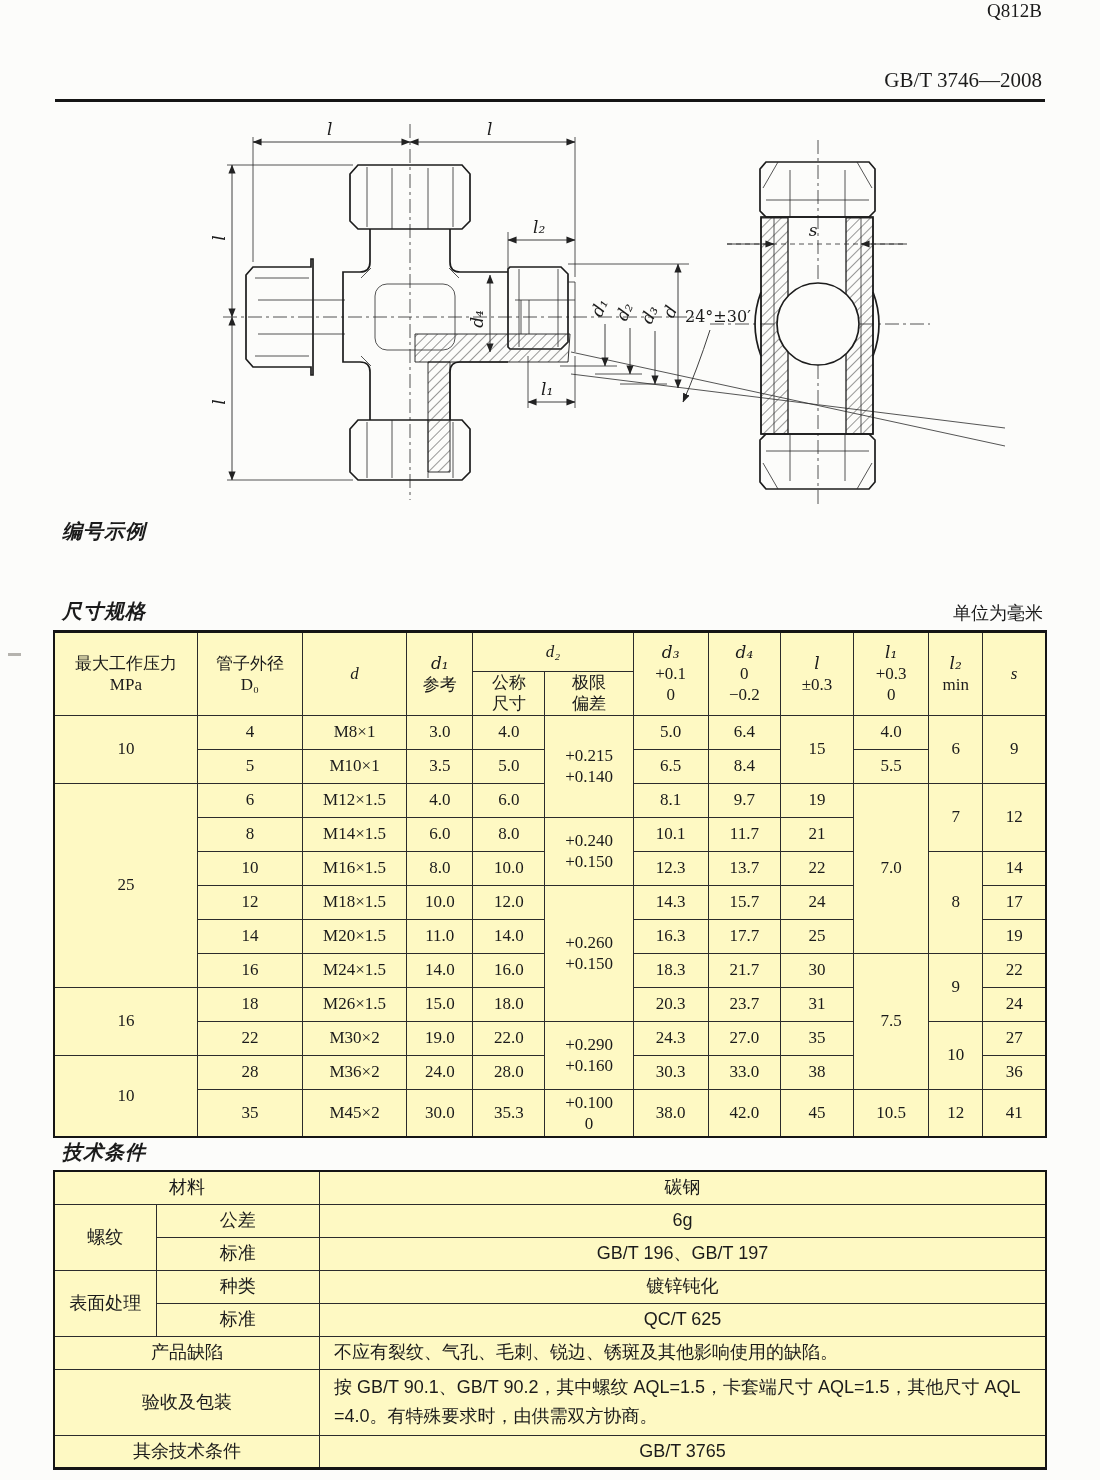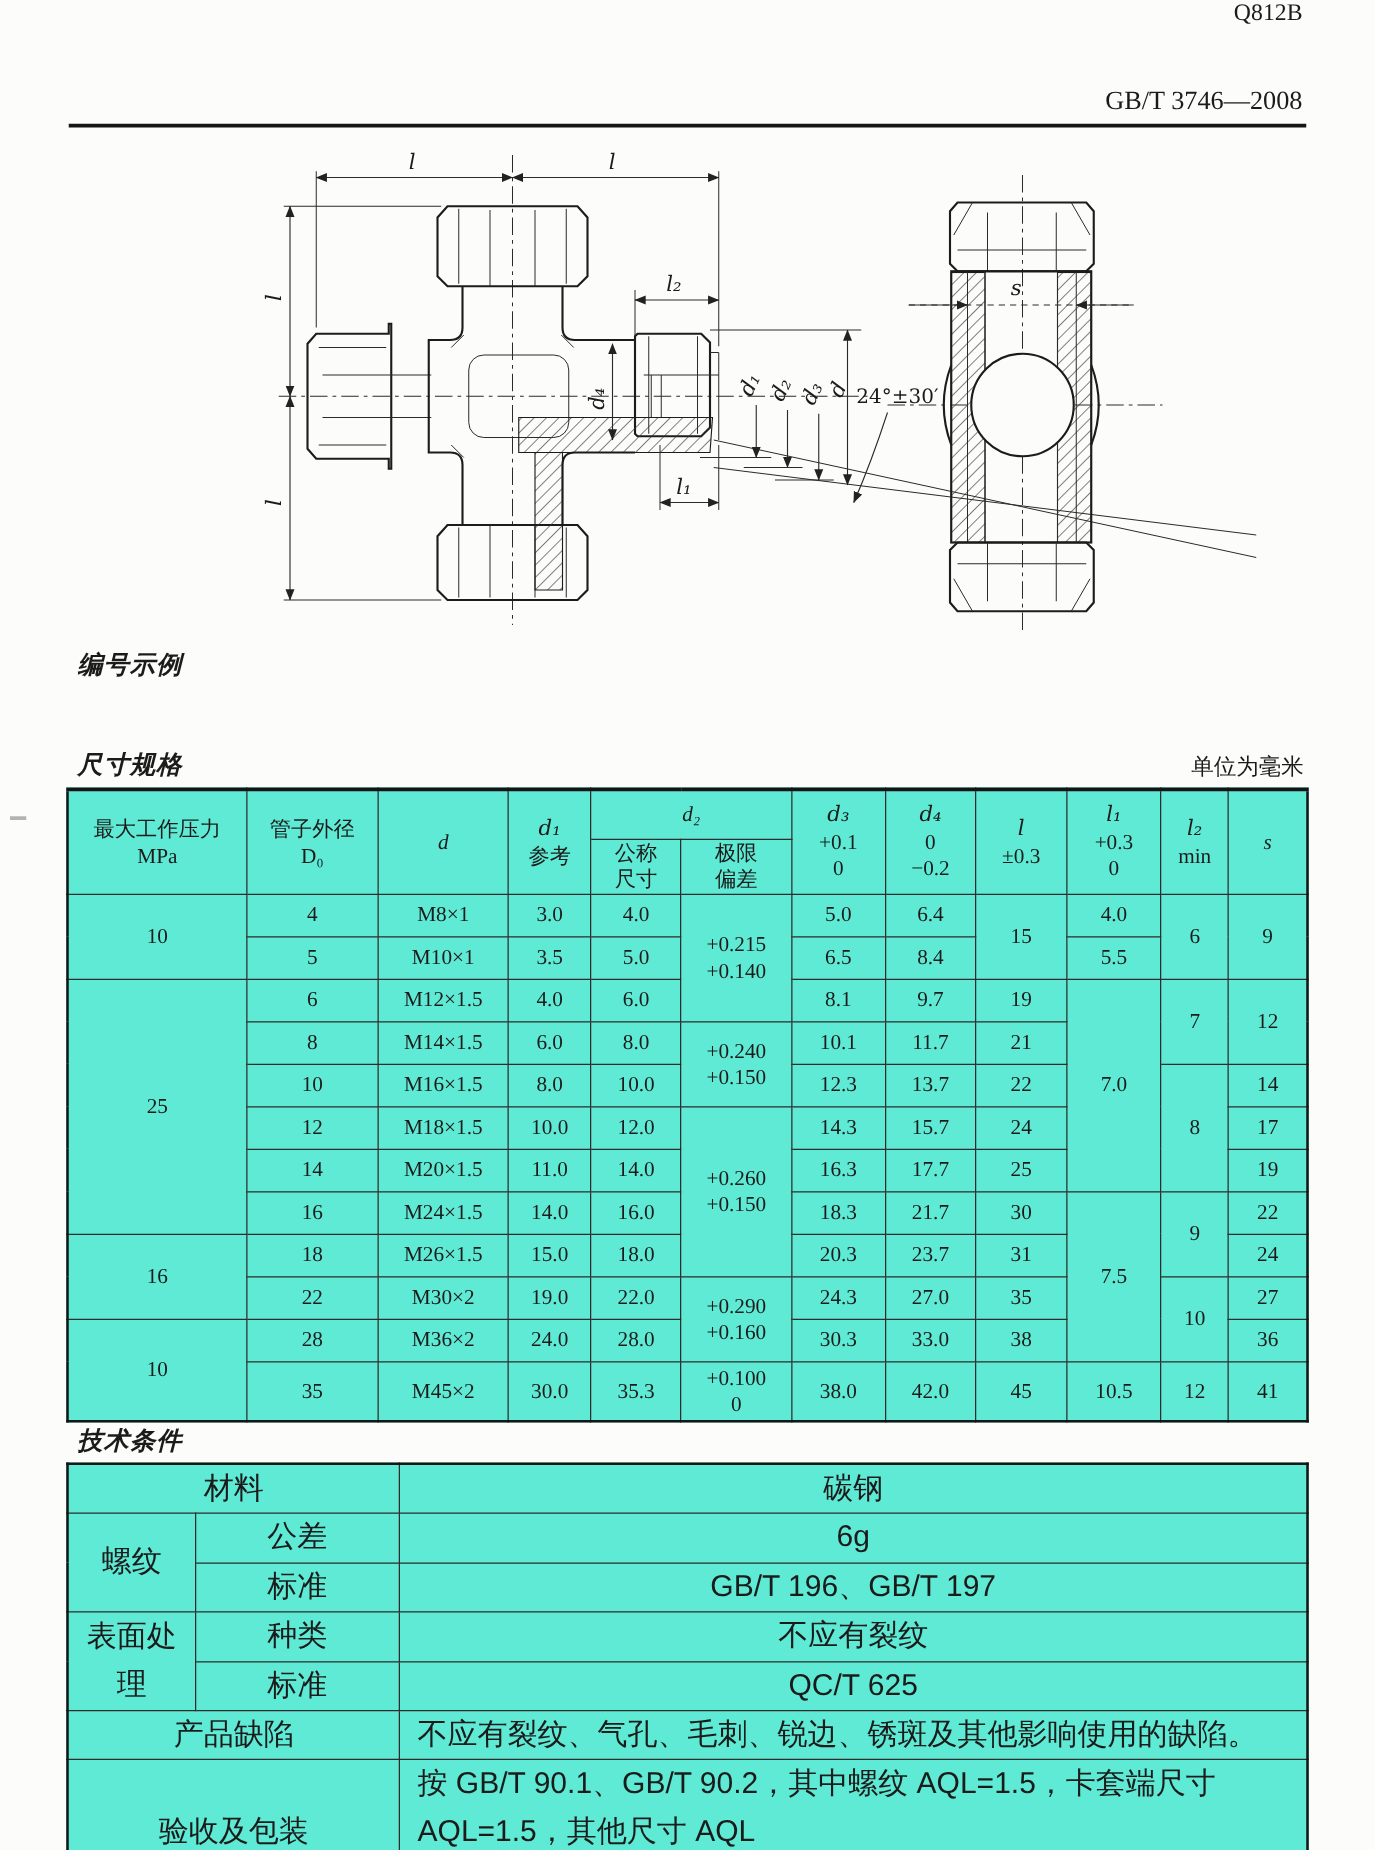--- a/index.html
+++ b/index.html
@@ -24,33 +24,33 @@
   .dimtxt{font-family:"DejaVu Serif","Liberation Serif",serif;font-style:italic;font-size:17px;fill:#1b1b1b;}
   .angtxt{font-family:"DejaVu Serif","Liberation Serif",serif;font-size:16px;fill:#1b1b1b;}
   
   .sec-h{position:absolute;font-size:20px;font-weight:bold;margin:0;letter-spacing:1px;font-style:italic;}
   #numbering-heading{left:62px;top:518px;}
   .example{position:absolute;left:102px;top:556px;font-size:19px;margin:0;}
   #dim-heading{left:62px;top:598px;}
   .unit-note{position:absolute;right:57px;top:601px;font-size:18px;}
   #tech-heading{left:62px;top:1139px;}
   
-  table{border-collapse:collapse;table-layout:fixed;background:#5eead4;}
+  table{border-collapse:collapse;table-layout:fixed;background:#fef9c3;}
   #dim-table{position:absolute;left:53px;top:630px;width:994px;border:2px solid #151515;border-top:3px solid #151515;}
   #dim-table td{border:1px solid #2c2c2c;text-align:center;vertical-align:middle;padding:0 2px;
     font-size:17px;font-family:"Liberation Serif","DejaVu Serif",serif;white-space:pre-line;line-height:1.25;}
   #dim-table thead tr{height:40px;}
   #dim-table tbody tr{height:34px;}
   #dim-table tbody tr:last-child{height:48px;}
   td.math{font-family:"DejaVu Serif","Liberation Serif",serif;font-style:italic;}
   td.var::first-line{font-style:italic;font-family:"DejaVu Serif","Liberation Serif",serif;}
   td.tol{line-height:1.15;}
   #tech-table{position:absolute;left:53px;top:1170px;width:994px;border:2px solid #151515;border-bottom:3px solid #151515;}
   #tech-table td{border:1px solid #2c2c2c;text-align:center;vertical-align:middle;padding:0 4px;
-    font-size:24px;white-space:pre-line;line-height:1.6;}
+    font-size:18px;white-space:pre-line;line-height:1.6;}
   #tech-table tr{height:33px;}
   #tech-table tr:nth-child(7){height:66px;}
   #tech-table td.left{text-align:left;padding-left:14px;}
 </style>
 </head>
 <body>
 
 <div class="page">
 
   <div class="part-code">Q812B</div>
@@ -419,21 +419,21 @@
           <td>公差</td>
           <td>6g</td>
         </tr>
         <tr>
           <td>标准</td>
           <td>GB/T 196、GB/T 197</td>
         </tr>
         <tr>
           <td rowspan="2">表面处理</td>
           <td>种类</td>
-          <td>不应有裂纹</td>
+          <td>镀锌钝化</td>
         </tr>
         <tr>
           <td>标准</td>
           <td>QC/T 625</td>
         </tr>
         <tr>
           <td colspan="2">产品缺陷</td>
           <td class="left">不应有裂纹、气孔、毛刺、锐边、锈斑及其他影响使用的缺陷。</td>
         </tr>
         <tr>

